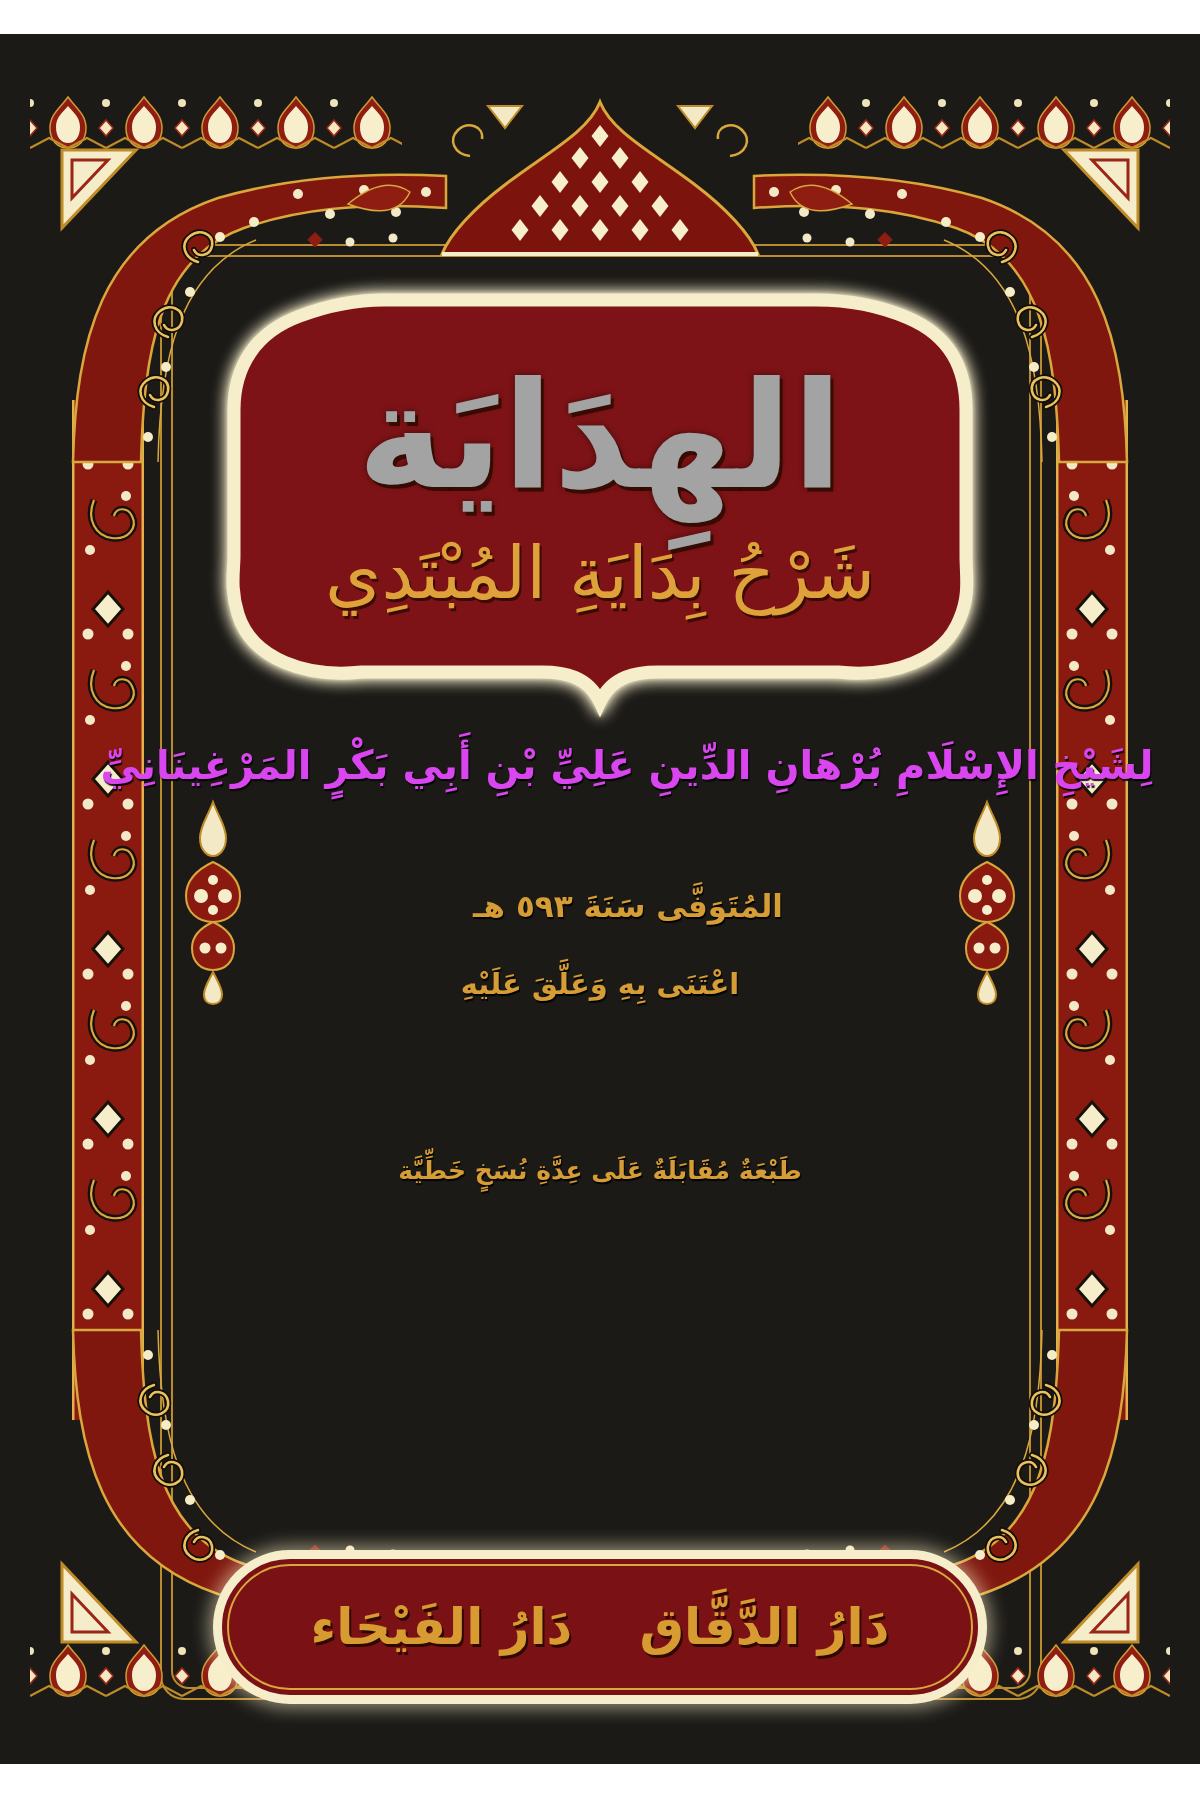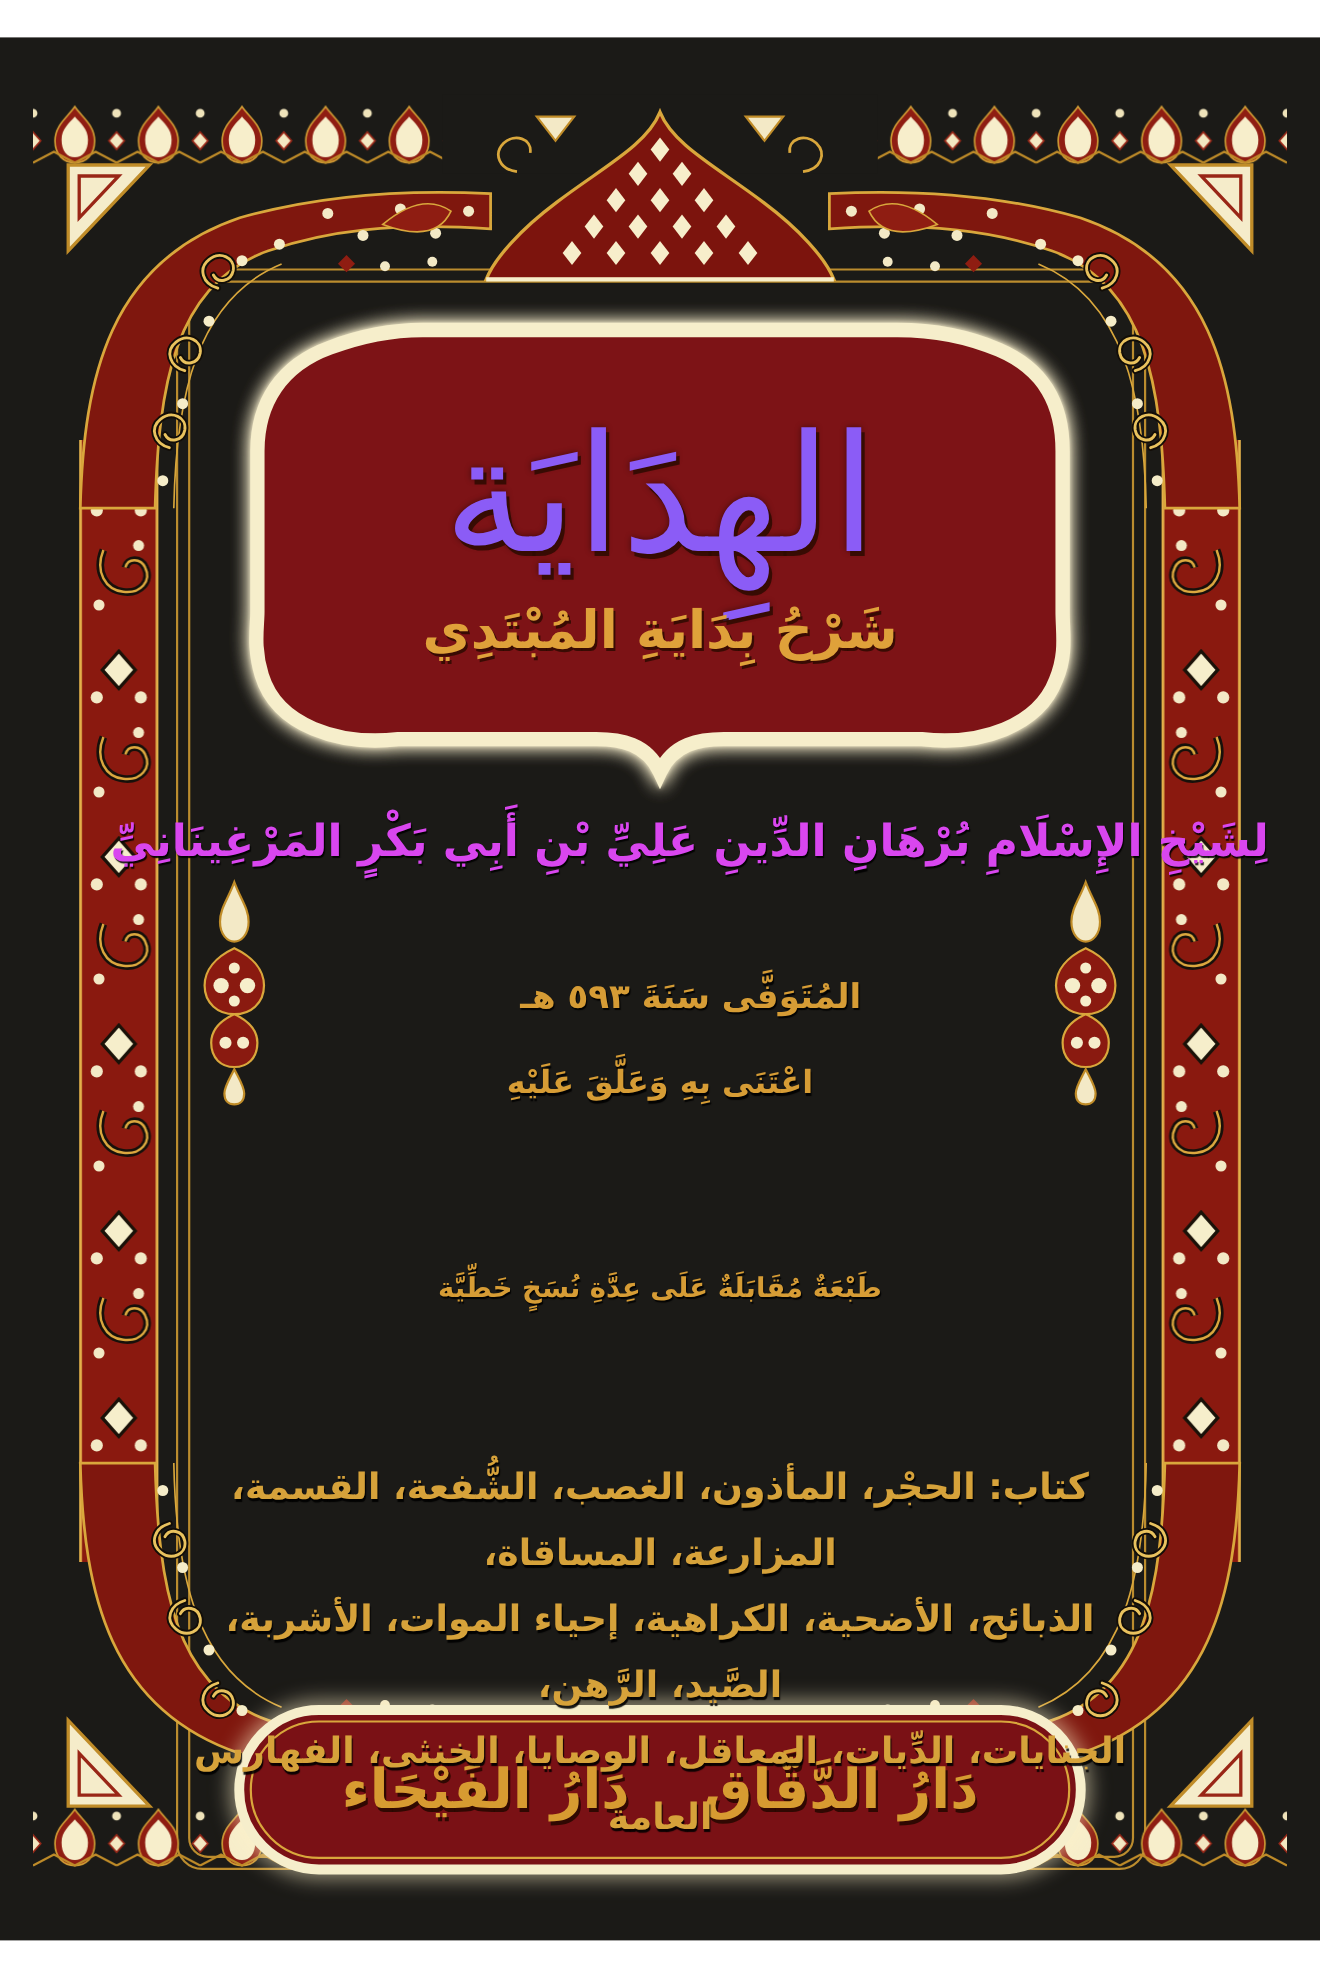--- a/index.html
+++ b/index.html
@@ -11,23 +11,23 @@
   .frame-line.inner{border-width:2px;border-radius:18px;}
   .eraser{background:#1b1a17;z-index:3;}
   svg.orn{overflow:visible;}
   .z2{z-index:2}.z3{z-index:3}.z4{z-index:4}.z5{z-index:5}
   .flip-x{transform:scaleX(-1);}
   .flip-y{transform:scaleY(-1);}
   .flip-xy{transform:scale(-1,-1);}
   .medallion-glow{filter:drop-shadow(0 0 8px rgba(255,246,210,.85)) drop-shadow(0 0 2px rgba(255,246,210,.9));}
   .title-box{left:210px;top:268px;width:780px;height:430px;display:flex;flex-direction:column;
              align-items:center;justify-content:center;z-index:7;text-align:center;}
-  .book-title{font-size:148px;font-weight:normal;color:#8b5cf6;line-height:1.15;
+  .book-title{font-size:148px;font-weight:bold;color:#a3a3a3;line-height:1.15;
               text-shadow:3px 4px 0 rgba(45,10,0,.85),0 0 6px rgba(0,0,0,.45);}
-  .book-subtitle{font-size:48px;font-weight:bold;color:#dfa13a;margin-top:10px;
+  .book-subtitle{font-size:72px;font-weight:normal;color:#dfa13a;margin-top:10px;
               text-shadow:2px 3px 0 rgba(45,10,0,.85);}
   .gold-line{position:absolute;left:0;width:1200px;text-align:center;color:#d69c35;font-weight:bold;
              text-shadow:1px 2px 1px rgba(0,0,0,.9);z-index:7;}
   .author-line{top:722px;font-size:40px;line-height:86px;color:#d946ef;margin-left:27px;}
   .death-line{top:878px;font-size:31px;line-height:56px;margin-left:28px;}
   .care-line{top:958px;font-size:29px;line-height:52px;}
   .editor-line{top:1024px;font-size:45px;line-height:80px;color:#dba53e;}
   .edition-line{top:1138px;font-size:25px;line-height:66px;}
   .volume-line{top:1236px;font-size:44px;line-height:78px;color:#dba53e;}
   .contents-box{top:1322px;left:150px;width:900px;font-size:33px;line-height:60px;font-weight:bold;
@@ -202,24 +202,19 @@
   <div class="abs title-box">
     <div class="book-title">الهِدَايَة</div>
     <div class="book-subtitle">شَرْحُ بِدَايَةِ المُبْتَدِي</div>
   </div>
 
   <div class="gold-line author-line">لِشَيْخِ الإِسْلَامِ بُرْهَانِ الدِّينِ عَلِيِّ بْنِ أَبِي بَكْرٍ المَرْغِينَانِيِّ</div>
   <div class="gold-line death-line">المُتَوَفَّى سَنَةَ ٥٩٣ هـ</div>
   <div class="gold-line care-line">اعْتَنَى بِهِ وَعَلَّقَ عَلَيْهِ</div>
   <div class="gold-line edition-line">طَبْعَةٌ مُقَابَلَةٌ عَلَى عِدَّةِ نُسَخٍ خَطِّيَّة</div>
 
-  <div class="contents-box">
-    <div>كتاب: الحجْر، المأذون، الغصب، الشُّفعة، القسمة، المزارعة، المساقاة،</div>
-    <div>الذبائح، الأضحية، الكراهية، إحياء الموات، الأشربة، الصَّيد، الرَّهن،</div>
-    <div>الجنايات، الدِّيات، المعاقل، الوصايا، الخنثى، الفهارس العامة</div>
-  </div>
 
   <div class="abs capsule">
     <span class="publisher">دَارُ الدَّقَّاق</span>
     <span class="publisher">دَارُ الفَيْحَاء</span>
   </div>
 
 </div>
 
 </body></html>

